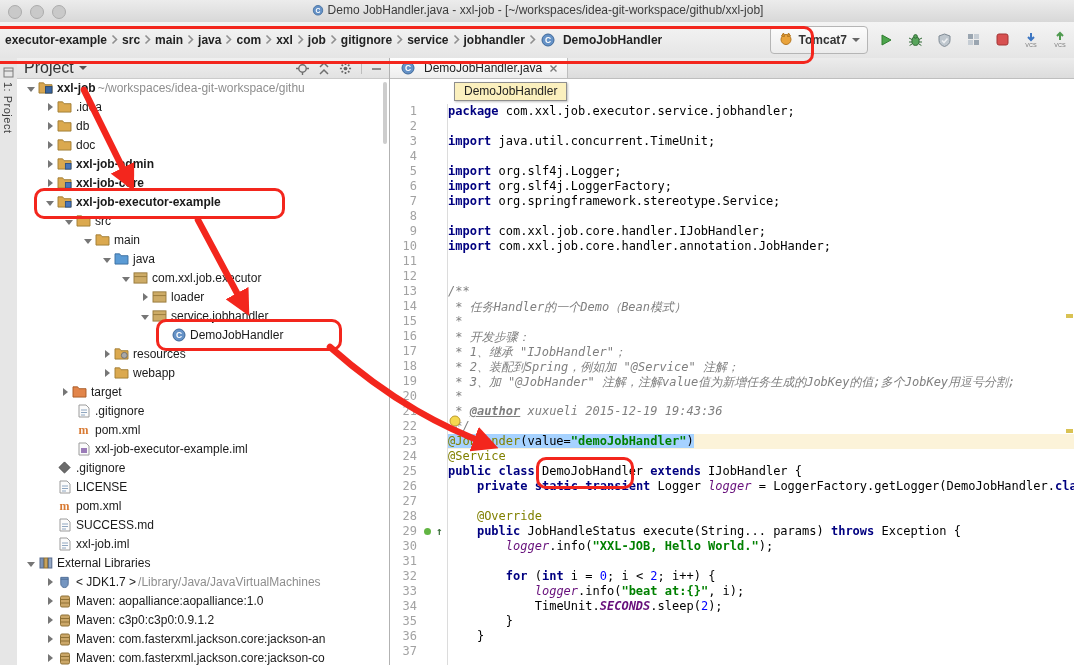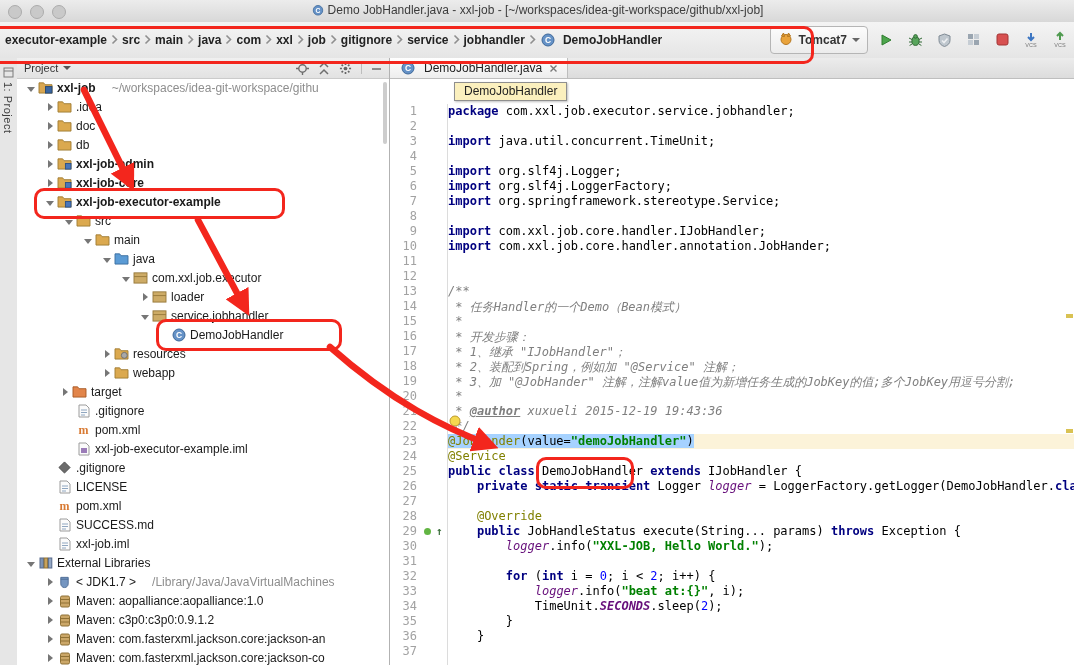--- a/index.html
+++ b/index.html
@@ -24,33 +24,33 @@
   .tb-btn{display:flex;flex-direction:column;align-items:center;justify-content:center;min-width:22px;height:26px;}
 
   
   .main{position:absolute;top:58px;left:0;right:0;bottom:0;}
   .tool-strip{position:absolute;left:0;top:0;width:17px;bottom:0;background:#E6E6E6;border-right:1px solid #C6C6C6;}
   .strip-icn{position:absolute;top:6px;left:3px;}
   .strip-label{position:absolute;top:24px;left:2px;writing-mode:vertical-rl;font-size:11px;color:#3F3F3F;letter-spacing:.5px;}
 
   
   .project-panel{position:absolute;left:17px;width:372px;top:0;bottom:0;background:#fff;border-right:1px solid #B2B2B2;}
-  .panel-header{height:20px;background:linear-gradient(#F0F0F0,#E2E2E2);border-bottom:1px solid #CBCBCB;display:flex;align-items:center;padding:0 7px;font-size:11px;color:#333;}
+  .panel-header{height:20px;background:linear-gradient(#F0F0F0,#E2E2E2);border-bottom:1px solid #CBCBCB;display:flex;align-items:center;padding:0 7px;font-size:16px;color:#333;}
   .panel-title{display:flex;gap:5px;align-items:center;}
   .ph-caret{width:0;height:0;border-top:4px solid #555;border-left:4px solid transparent;border-right:4px solid transparent;}
   .ph-icons{margin-left:auto;display:flex;gap:9px;align-items:center;}
   .ph-btn{display:inline-flex;align-items:center;}
   .ph-div{width:1px;height:12px;background:#BDBDBD;display:inline-block;}
   .tree{position:absolute;top:20px;left:0;right:0;bottom:0;overflow:hidden;font-size:12px;color:#1A1A1A;}
   .tree-row{height:19px;display:flex;align-items:center;white-space:nowrap;}
   .arr{width:12px;display:inline-flex;justify-content:center;flex:none;}
   .arr-c::before{content:'';border-left:5px solid #767676;border-top:4px solid transparent;border-bottom:4px solid transparent;}
   .arr-o::before{content:'';border-top:5px solid #767676;border-left:4px solid transparent;border-right:4px solid transparent;margin-top:3px;}
   .icn{width:17px;display:inline-flex;justify-content:center;flex:none;margin-right:3px;}
-  .t-sub{color:#8E8E8E;margin-left:16px;}
+  .t-sub{color:#8E8E8E;margin-left:2px;}
   .bold{font-weight:bold;}
   .tree-scrollbar{position:absolute;top:24px;right:2px;width:4px;height:62px;background:#CDCDCD;border-radius:2px;}
 
   
   .editor{position:absolute;left:390px;right:0;top:0;bottom:0;background:#fff;}
   .tab-bar{height:20px;background:linear-gradient(#ECECEC,#DCDCDC);border-bottom:1px solid #BEBEBE;display:flex;}
   .tab{display:flex;align-items:center;gap:5px;padding:0 9px;background:linear-gradient(#FFFFFF,#EDEDED);border-right:1px solid #BEBEBE;font-size:12px;color:#222;}
   .tab-close{display:inline-flex;margin-left:2px;}
   .crumb-row{height:26px;background:#FFF;position:relative;}
   .chip{position:absolute;left:64px;top:3px;background:#FBF0BE;border:1px solid #8F8F8F;box-shadow:1px 1px 2px rgba(0,0,0,.25);padding:1px 9px 2px;font-size:12px;color:#222;}
@@ -311,30 +311,30 @@
             </span>
             <span class="t-lbl">.idea</span>
           </div>
           <div class="tree-row" style="padding-left:27px">
             <span class="arr arr-c"></span>
             <span class="icn ">
               <svg width="15" height="13" viewBox="0 0 16 14">
                 <path d="M1 2h5l1.5 2H15v9H1z" fill="#DBA94F" stroke="#A07C33"></path>
               </svg>
             </span>
+            <span class="t-lbl">db</span>
+          </div>
+          <div class="tree-row" style="padding-left:27px">
+            <span class="arr arr-c"></span>
+            <span class="icn ">
+              <svg width="15" height="13" viewBox="0 0 16 14">
+                <path d="M1 2h5l1.5 2H15v9H1z" fill="#DBA94F" stroke="#A07C33"></path>
+              </svg>
+            </span>
             <span class="t-lbl">doc</span>
-          </div>
-          <div class="tree-row" style="padding-left:27px">
-            <span class="arr arr-c"></span>
-            <span class="icn ">
-              <svg width="15" height="13" viewBox="0 0 16 14">
-                <path d="M1 2h5l1.5 2H15v9H1z" fill="#DBA94F" stroke="#A07C33"></path>
-              </svg>
-            </span>
-            <span class="t-lbl">db</span>
           </div>
           <div class="tree-row" style="padding-left:27px">
             <span class="arr arr-c"></span>
             <span class="icn ">
               <svg width="15" height="13" viewBox="0 0 16 14">
                 <path d="M1 2h5l1.5 2H15v9H1z" fill="#DBA94F" stroke="#A07C33"></path>
                 <rect x="9" y="7" width="6" height="6" fill="#4A76B8" stroke="#2D5185"></rect>
               </svg>
             </span>
             <span class="t-lbl bold">xxl-job-admin</span>

